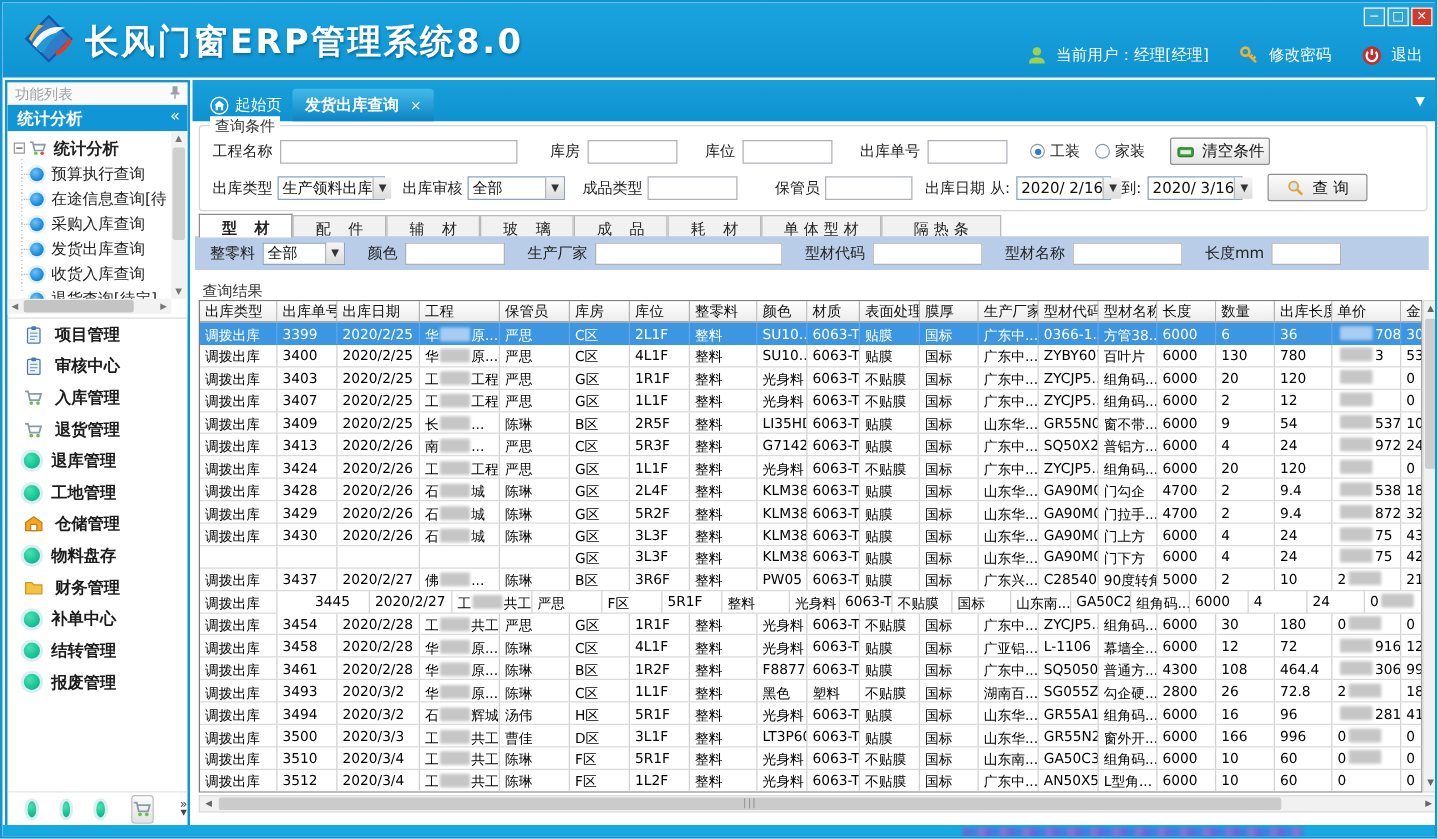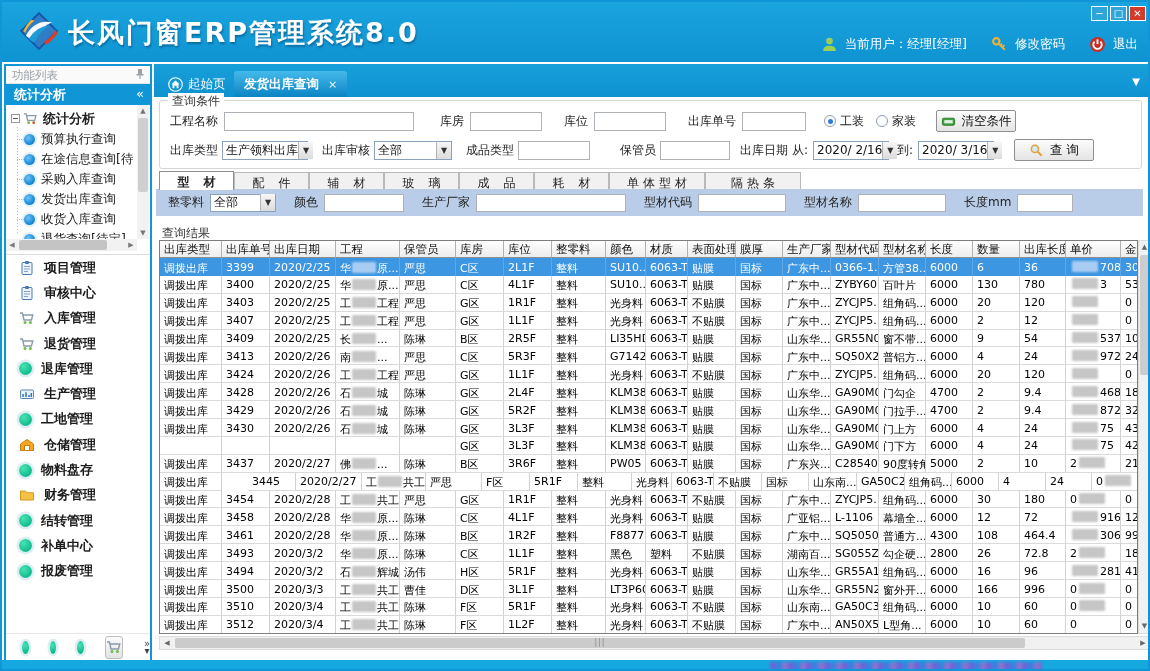--- a/index.html
+++ b/index.html
@@ -269,29 +269,20 @@
               <circle cx="11.4" cy="12.4" r="1.5" fill="#6abf4b"></circle>
             </svg>
           </span>
           <span>退货管理</span>
         </div>
         <div class="mitem">
           <span class="gdot" style="width: 13px; height: 13px; margin-right: 9px; flex: 0 0 auto;"></span>
           <span>退库管理</span>
         </div>
         <div class="mitem">
-          <span class="icon">
-            <svg viewBox="0 0 16 16">
-              <rect x="1.5" y="4" width="13" height="8.5" rx="1" fill="#eaf2fa" stroke="#5a88b8"></rect>
-              <path d="M4 11 V8 M7 11 V6.2 M10 11 V9 M12.3 11 V7" stroke="#2f77c0" stroke-width="1.5"></path>
-            </svg>
-          </span>
-          <span>生产管理</span>
-        </div>
-        <div class="mitem">
           <span class="gdot" style="width: 13px; height: 13px; margin-right: 9px; flex: 0 0 auto;"></span>
           <span>工地管理</span>
         </div>
         <div class="mitem">
           <span class="icon">
             <svg viewBox="0 0 16 16">
               <path d="M1.5 7 L8 2.5 L14.5 7 V13.5 H1.5 Z" fill="#f5a623" stroke="#c67f12"></path>
               <rect x="5.5" y="8.5" width="5" height="5" fill="#fff" stroke="#c67f12"></rect>
             </svg>
           </span>
@@ -304,25 +295,25 @@
         <div class="mitem">
           <span class="icon">
             <svg viewBox="0 0 16 16">
               <path d="M1.5 4 H6.5 L8 5.8 H14.5 V13 H1.5 Z" fill="#f6c244" stroke="#cf9a1e"></path>
             </svg>
           </span>
           <span>财务管理</span>
         </div>
         <div class="mitem">
           <span class="gdot" style="width: 13px; height: 13px; margin-right: 9px; flex: 0 0 auto;"></span>
+          <span>补单中心</span>
+        </div>
+        <div class="mitem">
+          <span class="gdot" style="width: 13px; height: 13px; margin-right: 9px; flex: 0 0 auto;"></span>
           <span>结转管理</span>
-        </div>
-        <div class="mitem">
-          <span class="gdot" style="width: 13px; height: 13px; margin-right: 9px; flex: 0 0 auto;"></span>
-          <span>补单中心</span>
         </div>
         <div class="mitem">
           <span class="gdot" style="width: 13px; height: 13px; margin-right: 9px; flex: 0 0 auto;"></span>
           <span>报废管理</span>
         </div>
       </div>
     <div class="side-toolbar">
       <span class="gdot"></span>
       <span class="gdot"></span>
       <span class="gdot"></span>
@@ -650,21 +641,21 @@
             <div class="cell" style="width: 40px;">KLM3817</div>
             <div class="cell" style="width: 42px;">6063-T5</div>
             <div class="cell" style="width: 48px;">贴膜</div>
             <div class="cell" style="width: 47px;">国标</div>
             <div class="cell" style="width: 48px;">山东华...</div>
             <div class="cell" style="width: 48px;">GA90M06.</div>
             <div class="cell" style="width: 47px;">门勾企</div>
             <div class="cell" style="width: 47px;">4700</div>
             <div class="cell" style="width: 47px;">2</div>
             <div class="cell" style="width: 46px;">9.4</div>
-            <div class="cell" style="width: 55px;"><span class="mask" style="width: 26px; margin: 0px 2px;"></span><span>468</span></div>
+            <div class="cell" style="width: 55px;"><span class="mask" style="width: 26px; margin: 0px 2px;"></span><span>538</span></div>
             <div class="cell" style="width: 20px;">188</div>
           </div>
           <div class="grow">
             <div class="cell" style="width: 62px;">调拨出库</div>
             <div class="cell" style="width: 48px;">3429</div>
             <div class="cell" style="width: 66px;">2020/2/26</div>
             <div class="cell" style="width: 64px;"><span>石</span><span class="mask" style="width: 24px; margin: 0px 1px;"></span><span>城</span></div>
             <div class="cell" style="width: 56px;">陈琳</div>
             <div class="cell" style="width: 48px;">G区</div>
             <div class="cell" style="width: 48px;">5R2F</div>

